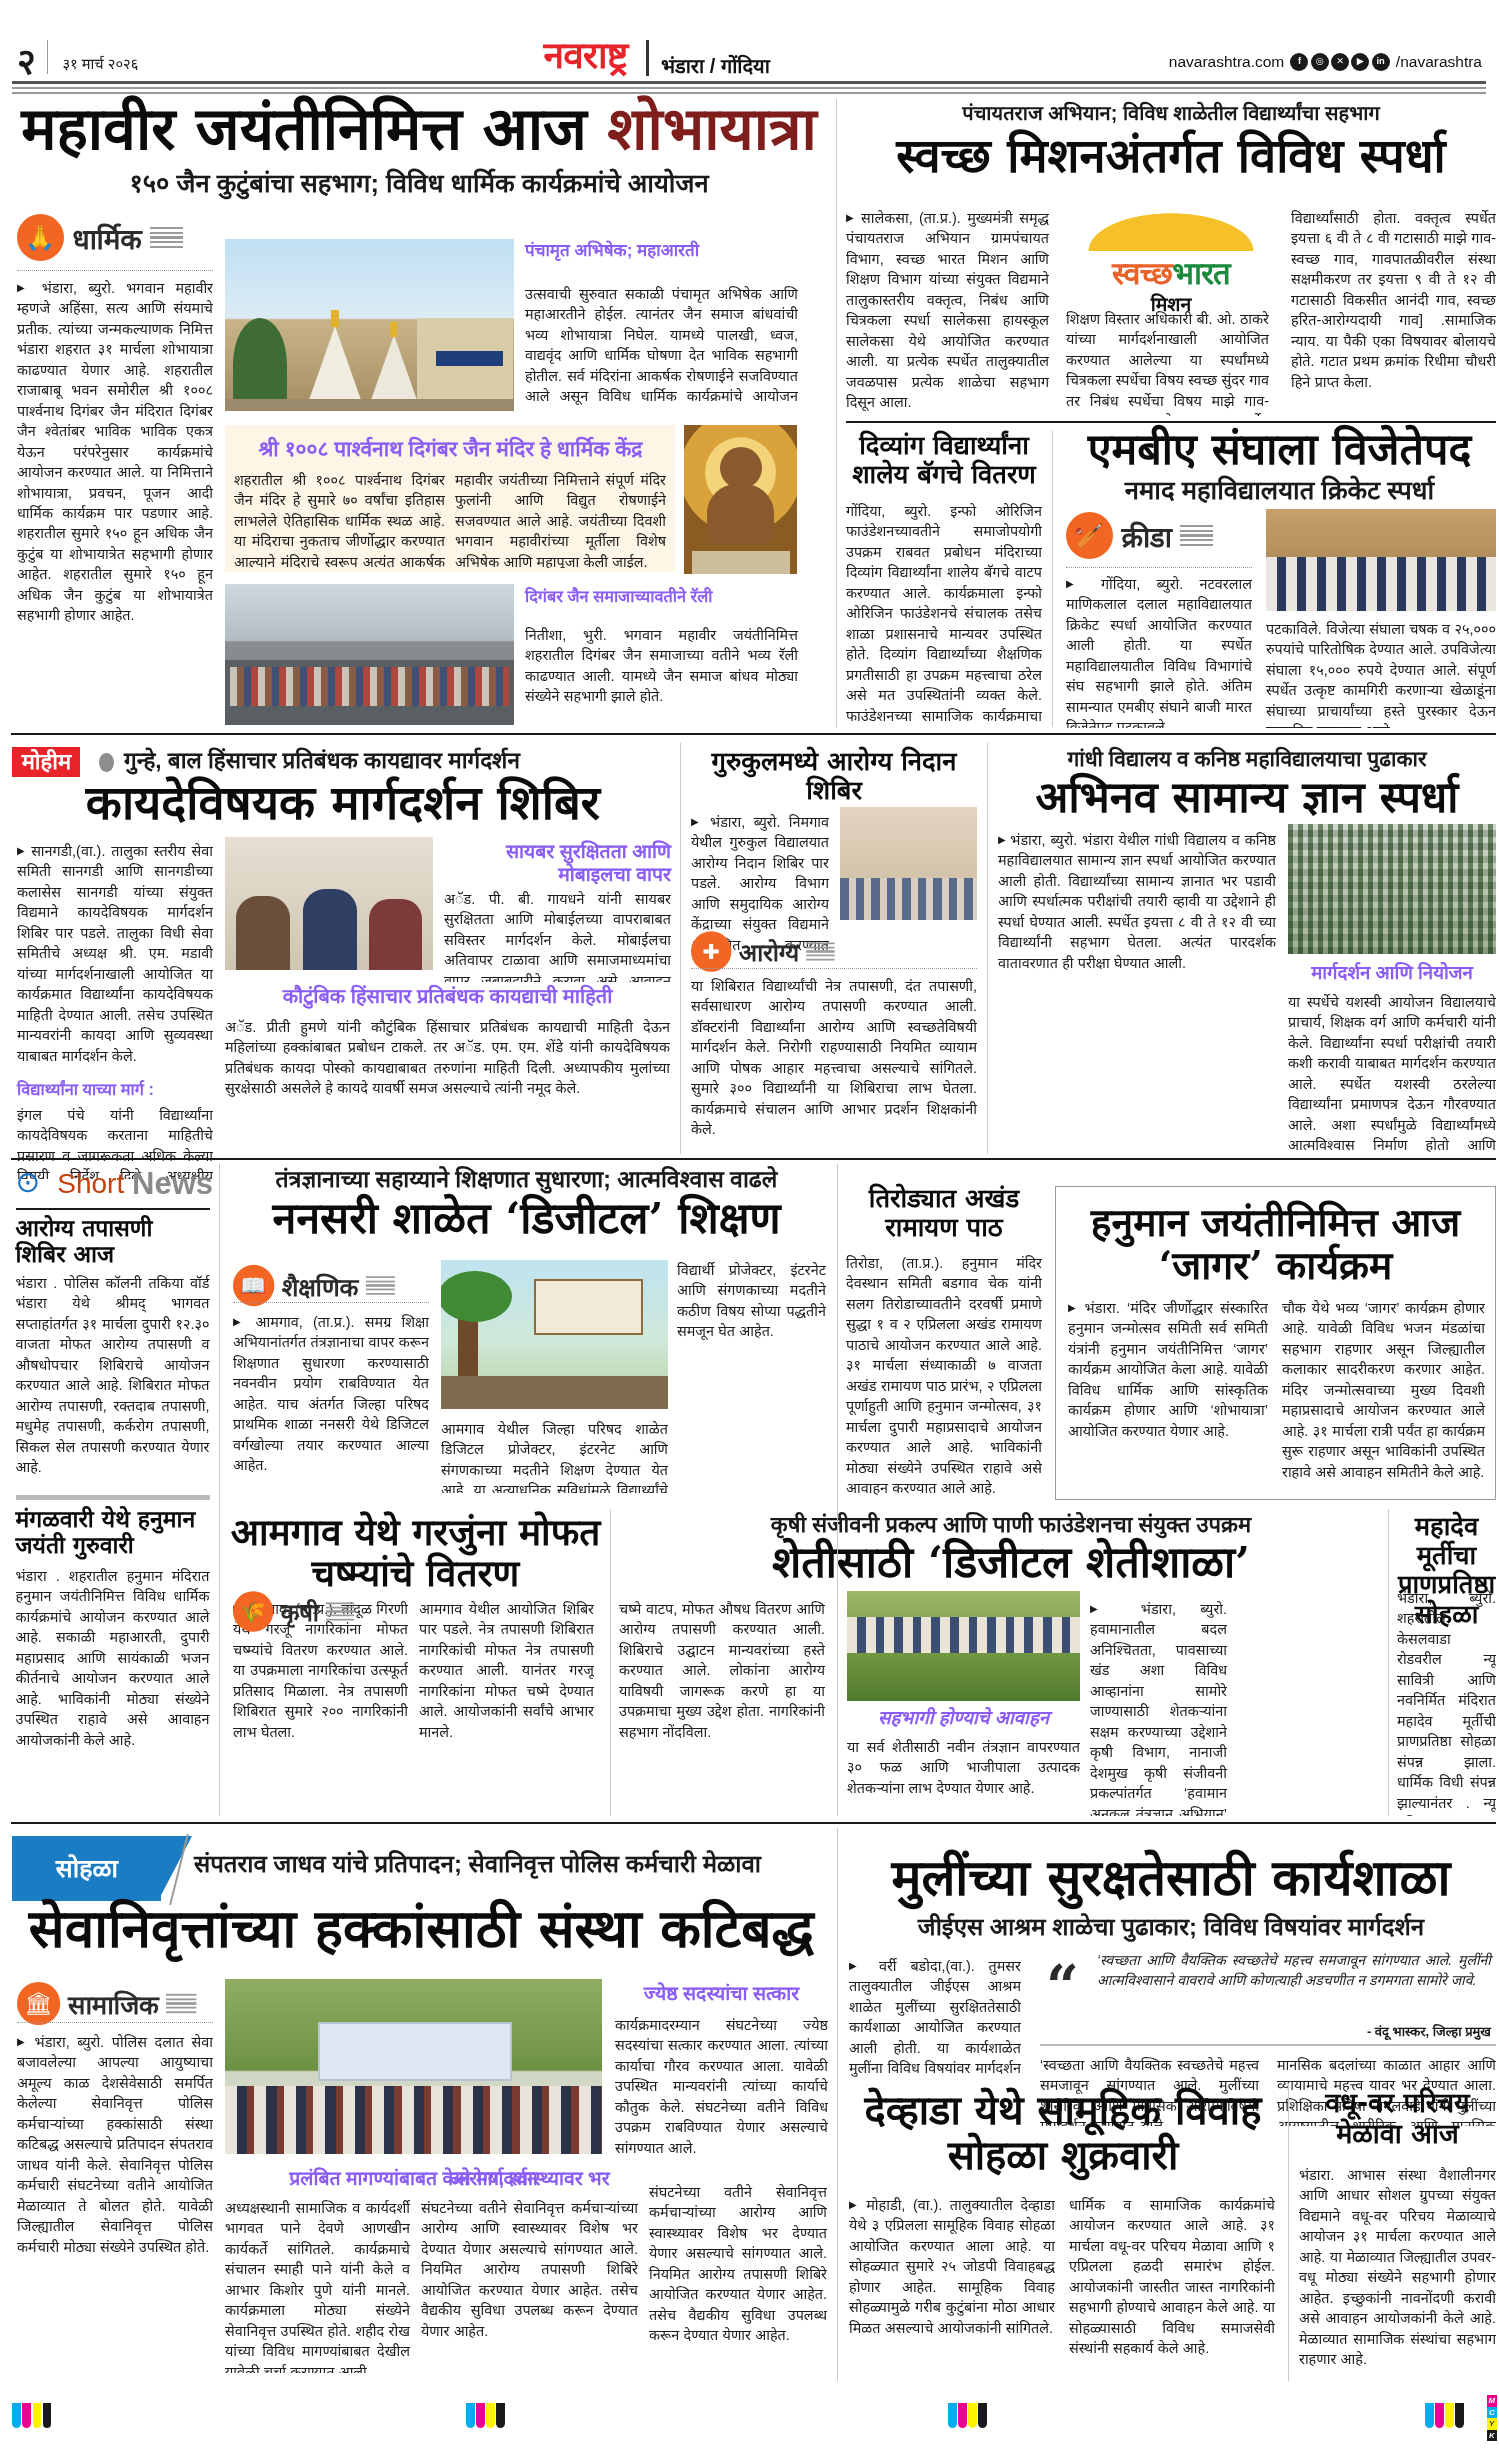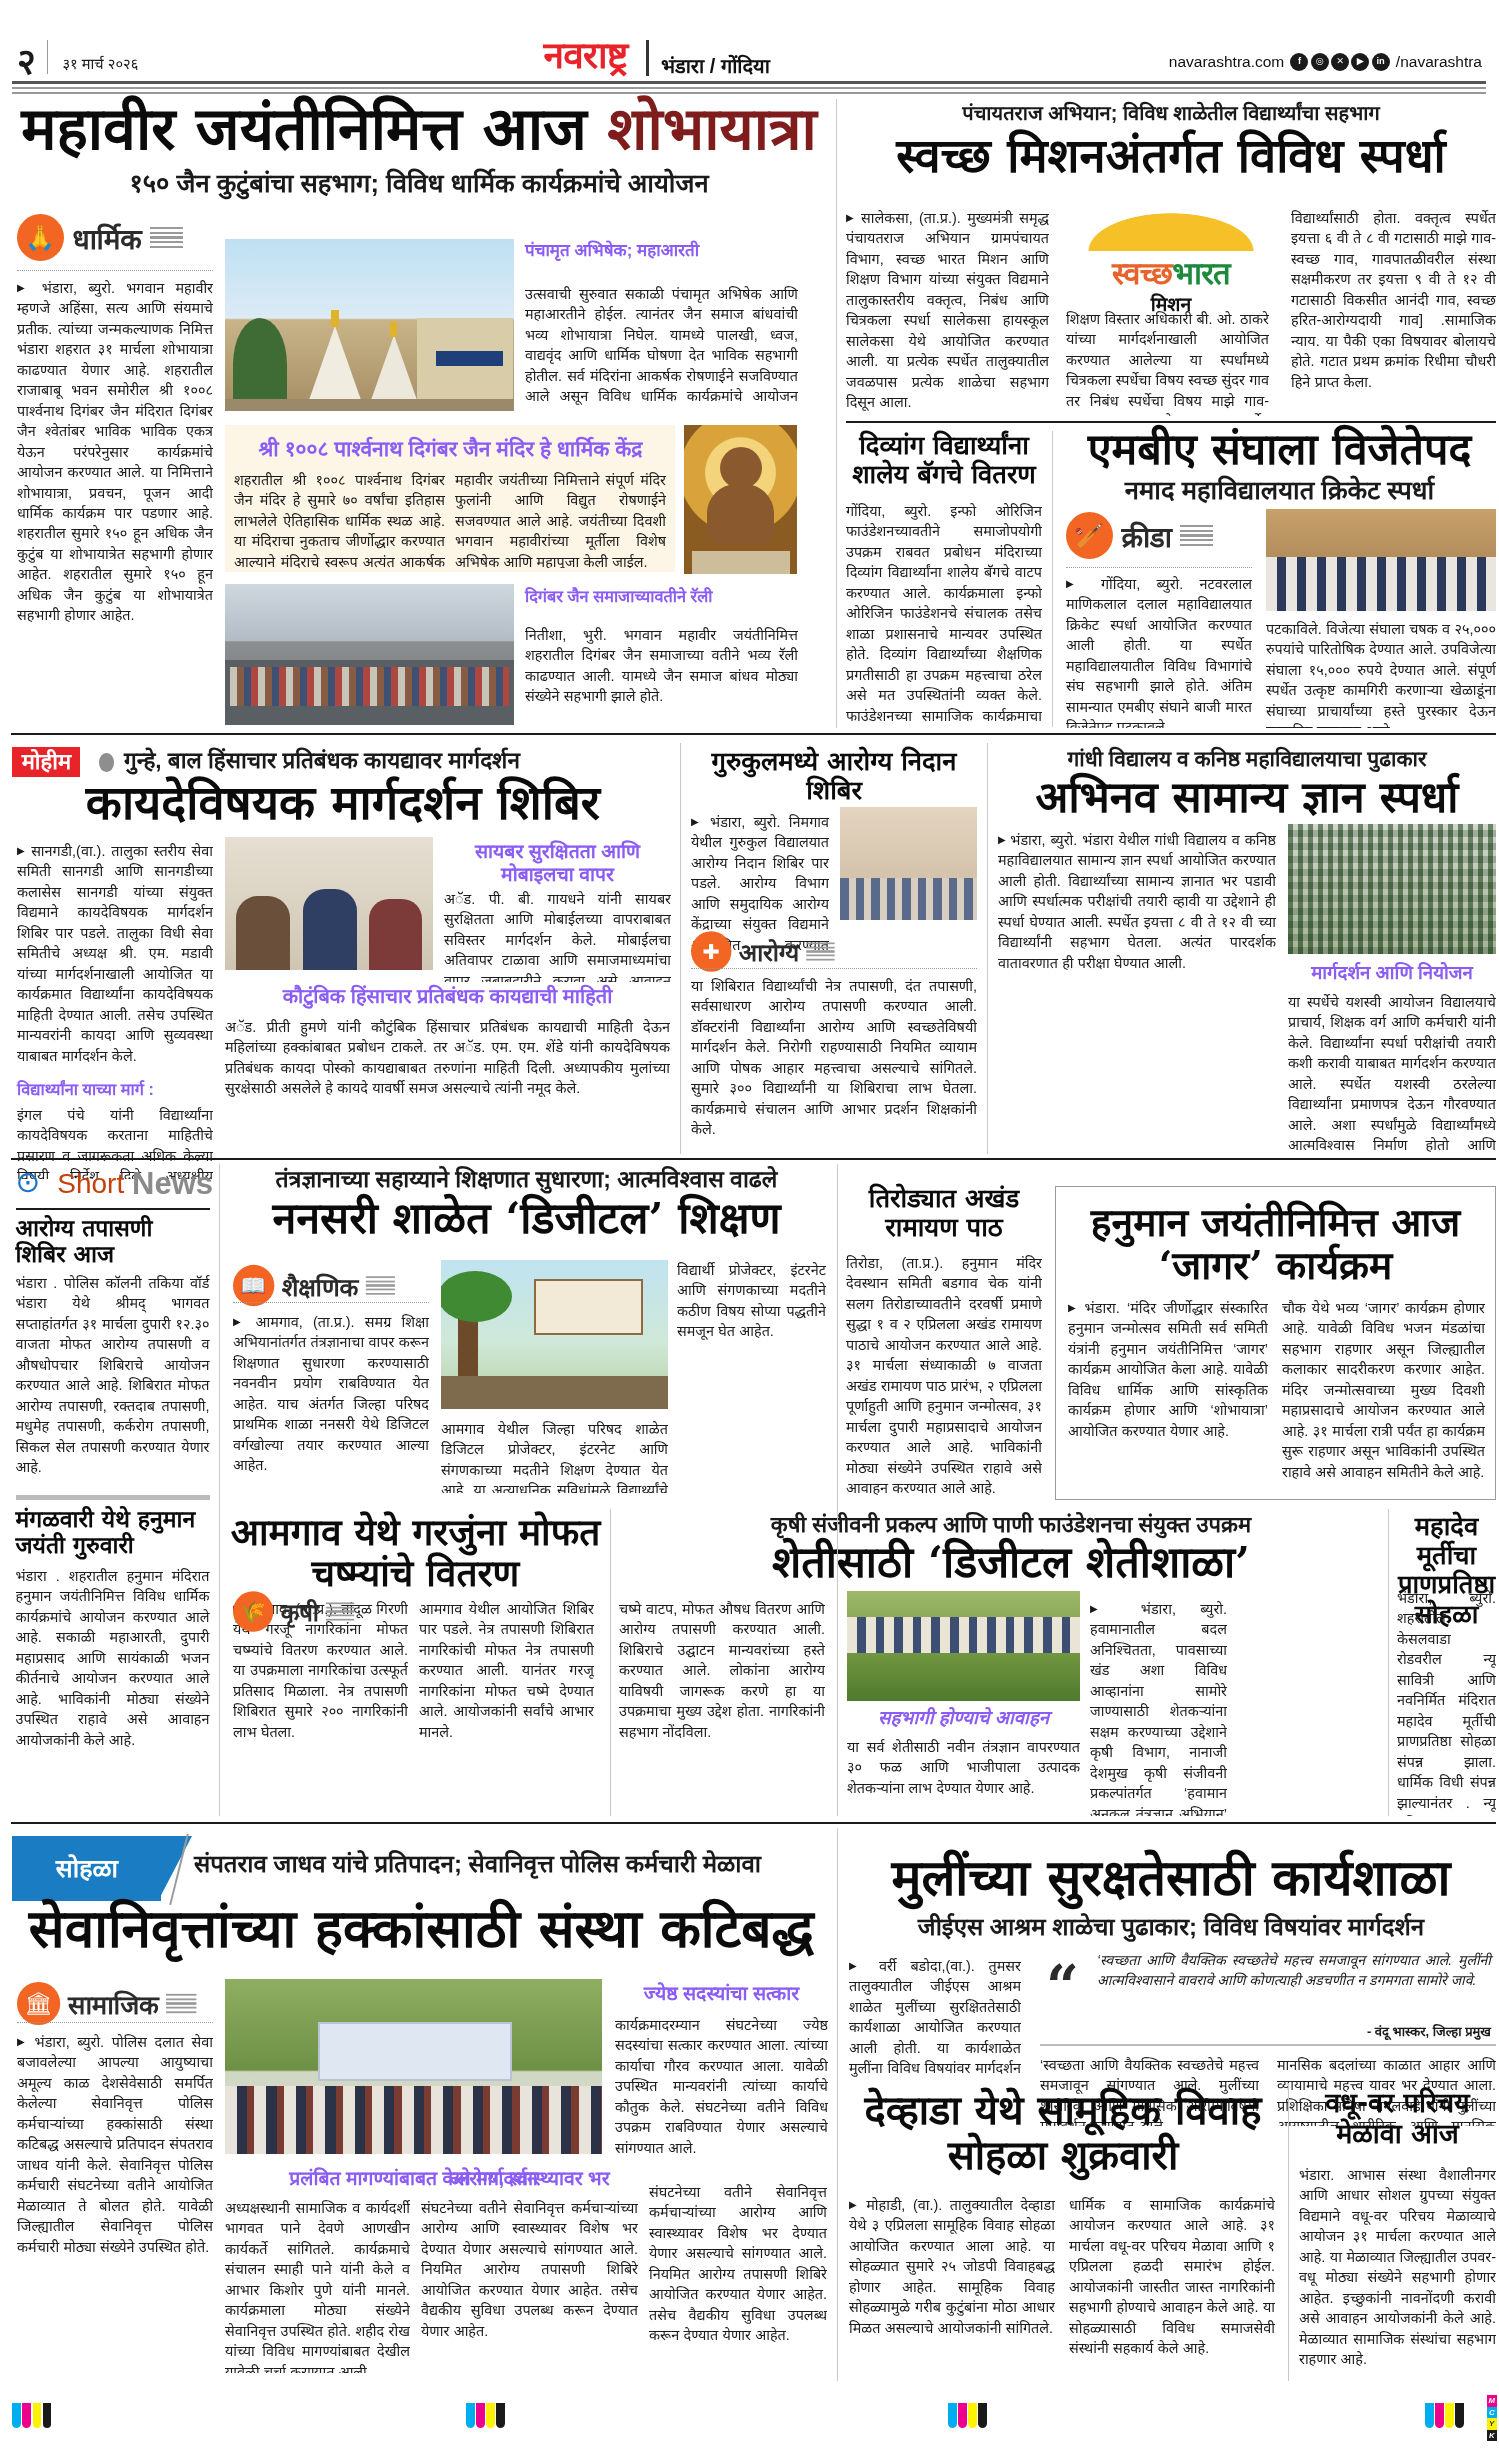--- a/index.html
+++ b/index.html
@@ -269,21 +269,21 @@
   <div class="headline" style="left:12.4px; top:779px; width:661px; font-size:47px; text-align:center;">कायदेविषयक मार्गदर्शन शिबिर</div>
 
   <div class="body-txt lead" style="left:17px; top:841px; width:196px; height:310px;">सानगडी,(वा.). तालुका स्तरीय सेवा समिती सानगडी आणि सानगडीच्या कलासेस सानगडी यांच्या संयुक्त विद्यमाने कायदेविषयक मार्गदर्शन शिबिर पार पडले. तालुका विधी सेवा समितीचे अध्यक्ष श्री. एम. मडावी यांच्या मार्गदर्शनाखाली आयोजित या कार्यक्रमात विद्यार्थ्यांना कायदेविषयक माहिती देण्यात आली. तसेच उपस्थित मान्यवरांनी कायदा आणि सुव्यवस्था याबाबत मार्गदर्शन केले.</div>
 
   <div class="photo" style="left:225px; top:837px; width:208px; height:133px;">
     <div class="sky" style="background:linear-gradient(#e6dfd2 0%,#cfc5b2 100%);"></div>
     <div style="position:absolute;left:11px;bottom:0;width:54px;height:74px;background:#6a4f3a;border-radius:22px 22px 0 0;"></div>
     <div style="position:absolute;left:78px;bottom:0;width:54px;height:81px;background:#2e3f63;border-radius:22px 22px 0 0;"></div>
     <div style="position:absolute;left:144px;bottom:0;width:53px;height:71px;background:#7c3b38;border-radius:20px 20px 0 0;"></div>
   </div>
-  <div class="caption" style="left:444px; top:840px; width:227px; font-size:19.4px; text-align:center;">सायबर सुरक्षितता आणि मोबाइलचा वापर</div>
+  <div class="caption" style="left:444px; top:840px; width:227px; font-size:19.4px; text-align:right;">सायबर सुरक्षितता आणि मोबाइलचा वापर</div>
   <div class="body-txt" style="left:444px; top:889px; width:227px; height:93px;">अॅड. पी. बी. गायधने यांनी सायबर सुरक्षितता आणि मोबाईलच्या वापराबाबत सविस्तर मार्गदर्शन केले. मोबाईलचा अतिवापर टाळावा आणि समाजमाध्यमांचा वापर जबाबदारीने करावा असे आवाहन त्यांनी केले. विद्यार्थ्यांनी याबाबत अधिक माहिती जाणून घेतली.</div>
 
   <div class="caption" style="left:225px; top:984px; width:445px; font-size:20px;">कौटुंबिक हिंसाचार प्रतिबंधक कायद्याची माहिती</div>
   <div class="body-txt" style="left:225px; top:1017px; width:445px; height:137px;">अॅड. प्रीती हुमणे यांनी कौटुंबिक हिंसाचार प्रतिबंधक कायद्याची माहिती देऊन महिलांच्या हक्कांबाबत प्रबोधन टाकले. तर अॅड. एम. एम. शेंडे यांनी कायदेविषयक प्रतिबंधक कायदा पोस्को कायद्याबाबत तरुणांना माहिती दिली. अध्यापकीय मुलांच्या सुरक्षेसाठी असलेले हे कायदे यावर्षी समज असल्याचे त्यांनी नमूद केले.</div>
 
   <div class="caption" style="left:17px; top:1080px; width:196px; font-size:16.3px; text-align:left;">विद्यार्थ्यांना याच्या मार्ग :</div>
   <div class="body-txt" style="left:17px; top:1105px; width:196px; height:74px;">इंगल पंचे यांनी विद्यार्थ्यांना कायदेविषयक करताना माहितीचे प्रसारण व जागरूकता अधिक केल्या विषयी निर्देश दिले. अध्यक्षीय समारोपात कार्यक्रमाचे संचालन स्माही पाने यांनी केले व आभार मोहन कापले यांनी मानले.</div>
 
   <div class="col-rule-v" style="left:680px; top:743px; height:411px;"></div>
 

